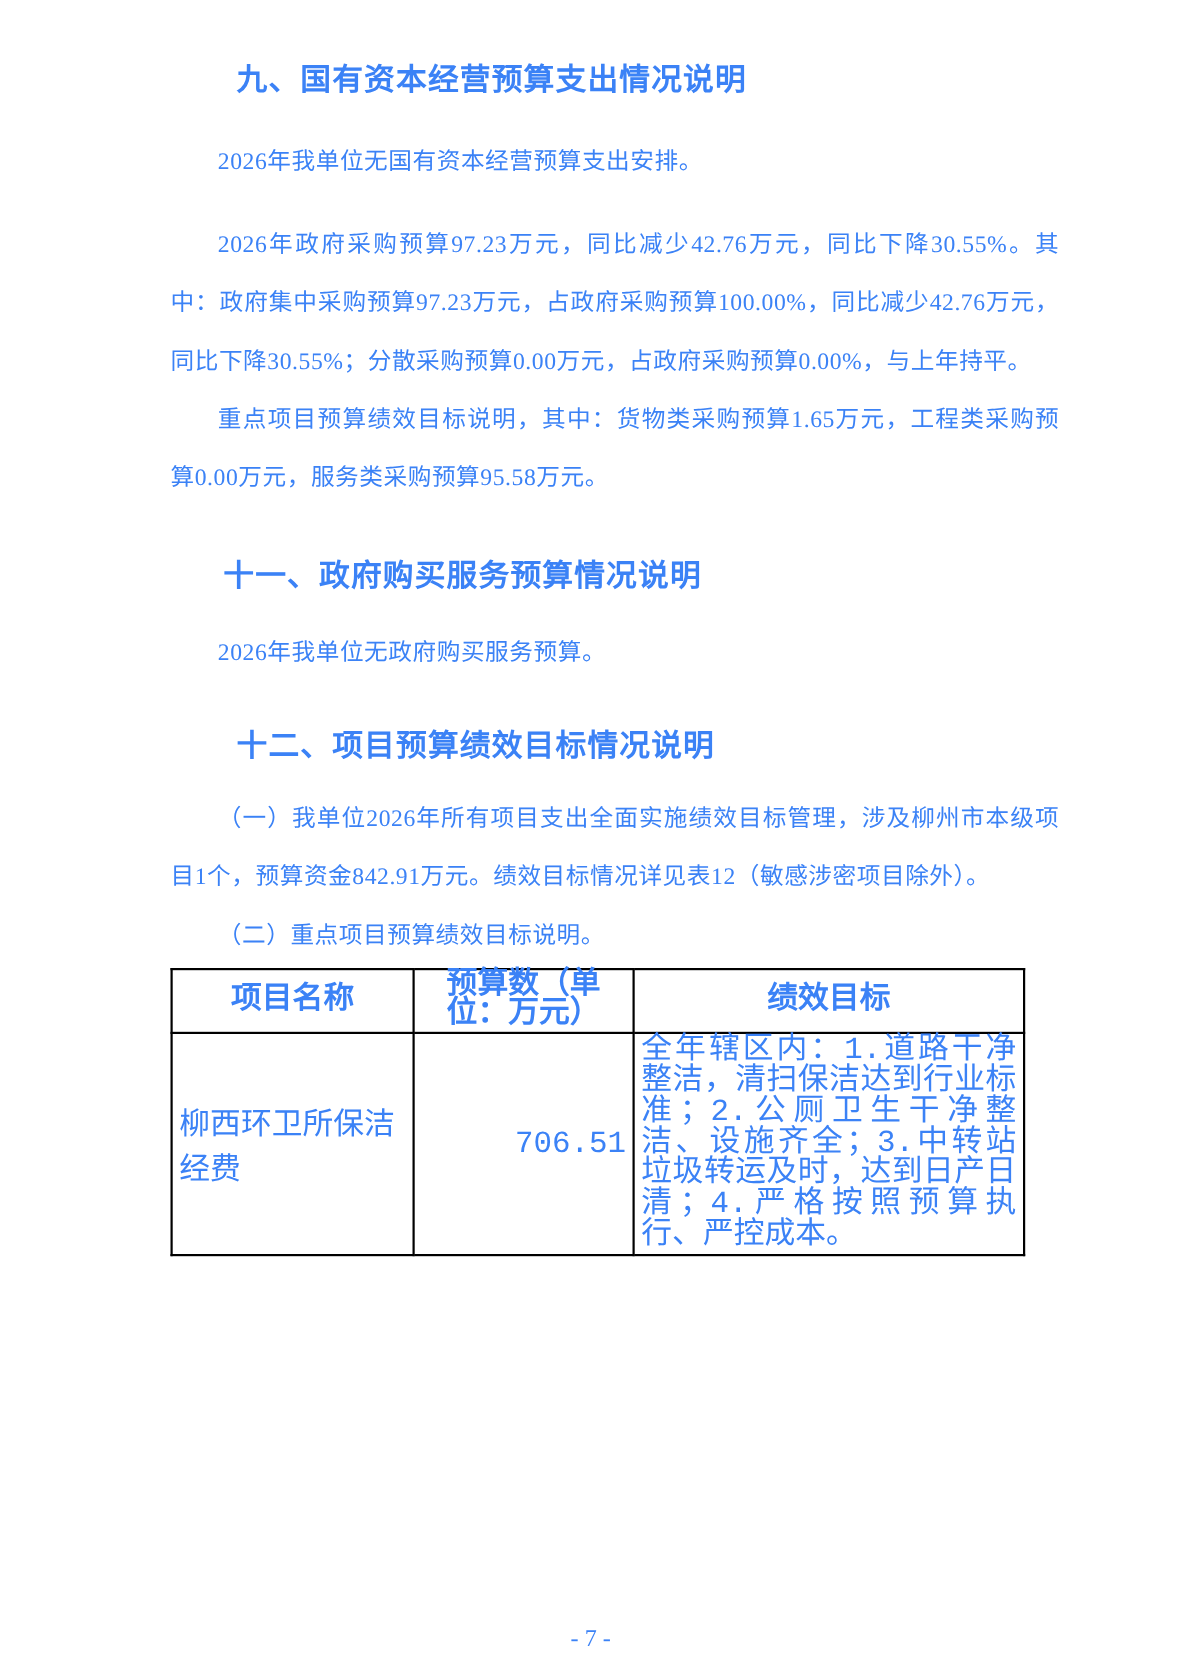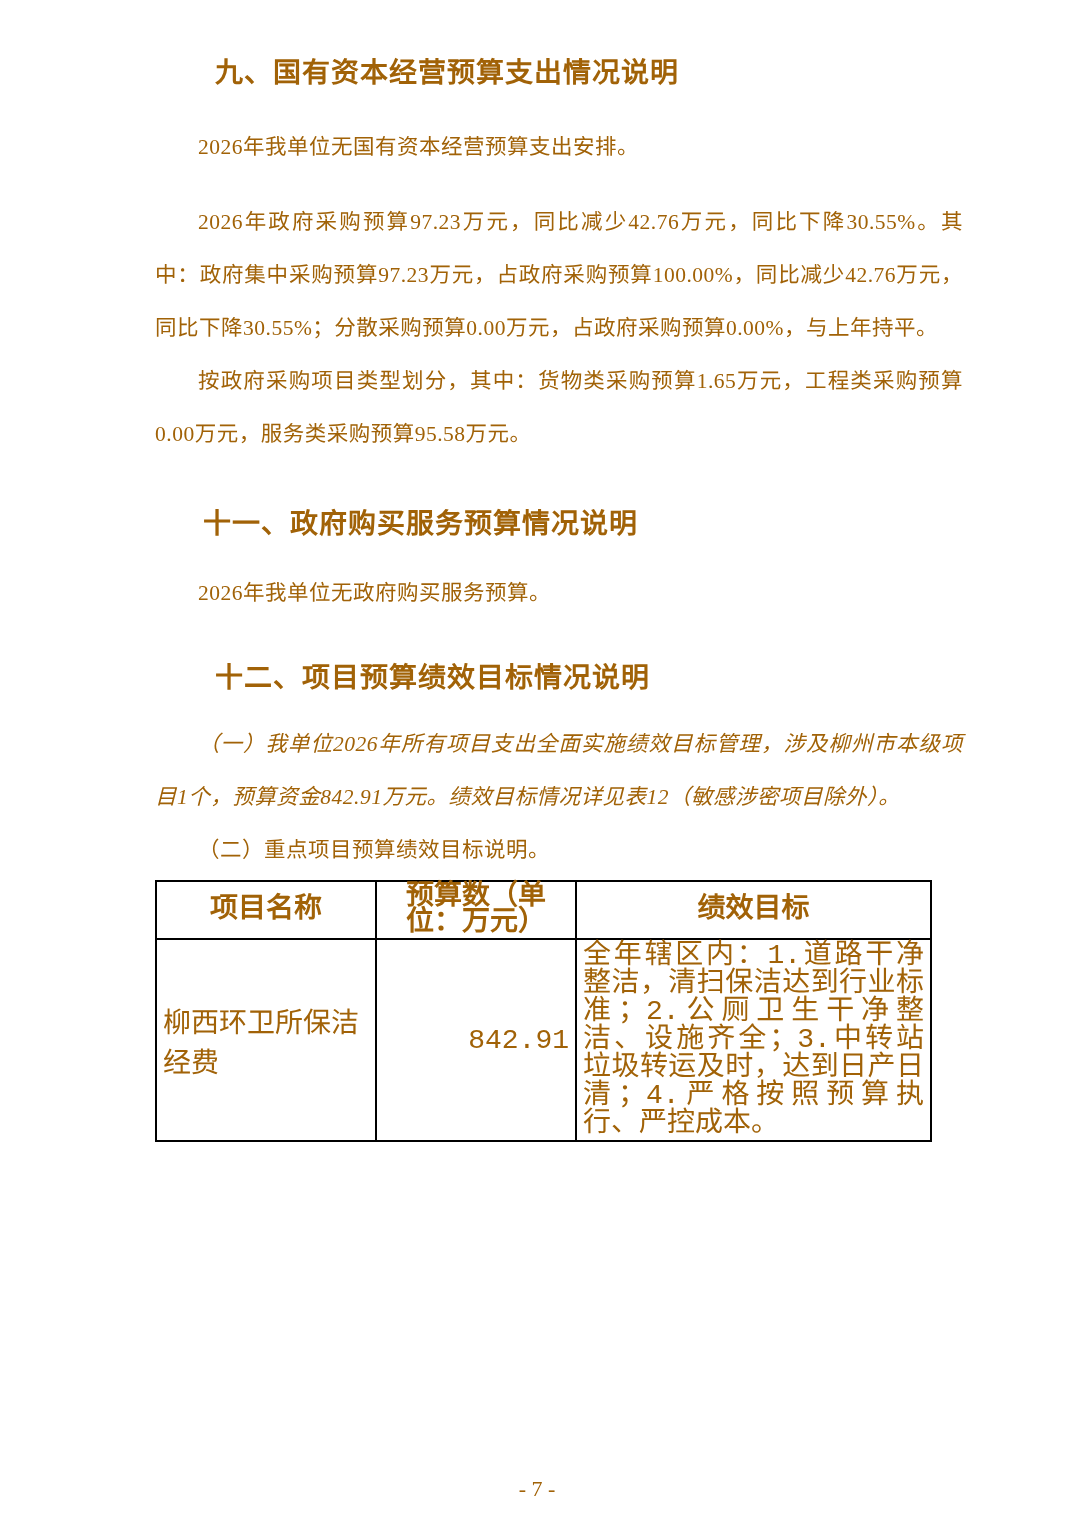--- a/index.html
+++ b/index.html
@@ -5,21 +5,21 @@
   html, body { margin: 0; padding: 0; background: #9c9c9c; }
   .page {
     position: relative;
     width: 1074px;
     height: 1520px;
     margin: 0 auto;
     background: #ffffff;
     box-sizing: border-box;
     padding: 55px 111px 0 155px;
     overflow: hidden;
-    color: #a16207;
+    color: #3b82f6;
   }
   .heading {
     font-family: "Liberation Sans", "DejaVu Sans", sans-serif;
     font-weight: 700;
     font-size: 28px;
     line-height: 36px;
     margin: 0 0 0 60px;
     letter-spacing: 1px;
     white-space: nowrap;
   }
@@ -32,21 +32,21 @@
     text-indent: 43px;
     margin: 0;
     letter-spacing: 0.5px;
   }
   .mt-p1  { margin-top: 30px; }
   .mt-h10 { margin-top: 50px; }
   .mt-p2  { margin-top: 22px; }
   .mt-h11 { margin-top: 45px; margin-left: 48px; }
   .mt-p5  { margin-top: 25px; }
   .mt-h12 { margin-top: 40px; }
-  .mt-p6  { margin-top: 22px; font-style: italic; }
+  .mt-p6  { margin-top: 22px; }
   .mt-h13 { margin-top: 35px; }
 
   table.perf {
     width: 775px;
     margin-top: 3px;
     border-collapse: collapse;
     table-layout: fixed;
     font-family: Liberation Mono, monospace;
     font-size: 28px;
   }
@@ -86,21 +86,21 @@
 </style>
 </head>
 <body>
 
 <div class="page">
 
   <h2 class="heading">九、国有资本经营预算支出情况说明</h2>
   <p class="body-par mt-p1">2026年我单位无国有资本经营预算支出安排。</p>
 
   <p class="body-par mt-p2">2026年政府采购预算97.23万元，同比减少42.76万元，同比下降30.55%。其中：政府集中采购预算97.23万元，占政府采购预算100.00%，同比减少42.76万元，同比下降30.55%；分散采购预算0.00万元，占政府采购预算0.00%，与上年持平。</p>
-  <p class="body-par">按政府采购项目类型划分，其中：货物类采购预算1.65万元，工程类采购预算0.00万元，服务类采购预算95.58万元。</p>
+  <p class="body-par">重点项目预算绩效目标说明，其中：货物类采购预算1.65万元，工程类采购预算0.00万元，服务类采购预算95.58万元。</p>
 
   <h2 class="heading mt-h11">十一、政府购买服务预算情况说明</h2>
   <p class="body-par mt-p5">2026年我单位无政府购买服务预算。</p>
 
   <h2 class="heading mt-h12">十二、项目预算绩效目标情况说明</h2>
   <p class="body-par mt-p6">（一）我单位2026年所有项目支出全面实施绩效目标管理，涉及柳州市本级项目1个，预算资金842.91万元。绩效目标情况详见表12（敏感涉密项目除外）。</p>
   <p class="body-par">（二）重点项目预算绩效目标说明。</p>
 
   <table class="perf">
     <colgroup>
@@ -111,21 +111,21 @@
     <thead>
       <tr>
         <th>项目名称</th>
         <th>预算数（单位：万元）</th>
         <th>绩效目标</th>
       </tr>
     </thead>
     <tbody>
       <tr>
         <td class="cell-name">柳西环卫所保洁经费</td>
-        <td class="cell-budget">842.91</td>
+        <td class="cell-budget">706.51</td>
         <td class="cell-target">全年辖区内：1.道路干净整洁，清扫保洁达到行业标准；2.公厕卫生干净整洁、设施齐全；3.中转站垃圾转运及时，达到日产日清；4.严格按照预算执行、严控成本。</td>
       </tr>
     </tbody>
   </table>
 
 
   <div class="footer">- 7 -</div>
 
 </div>
 

